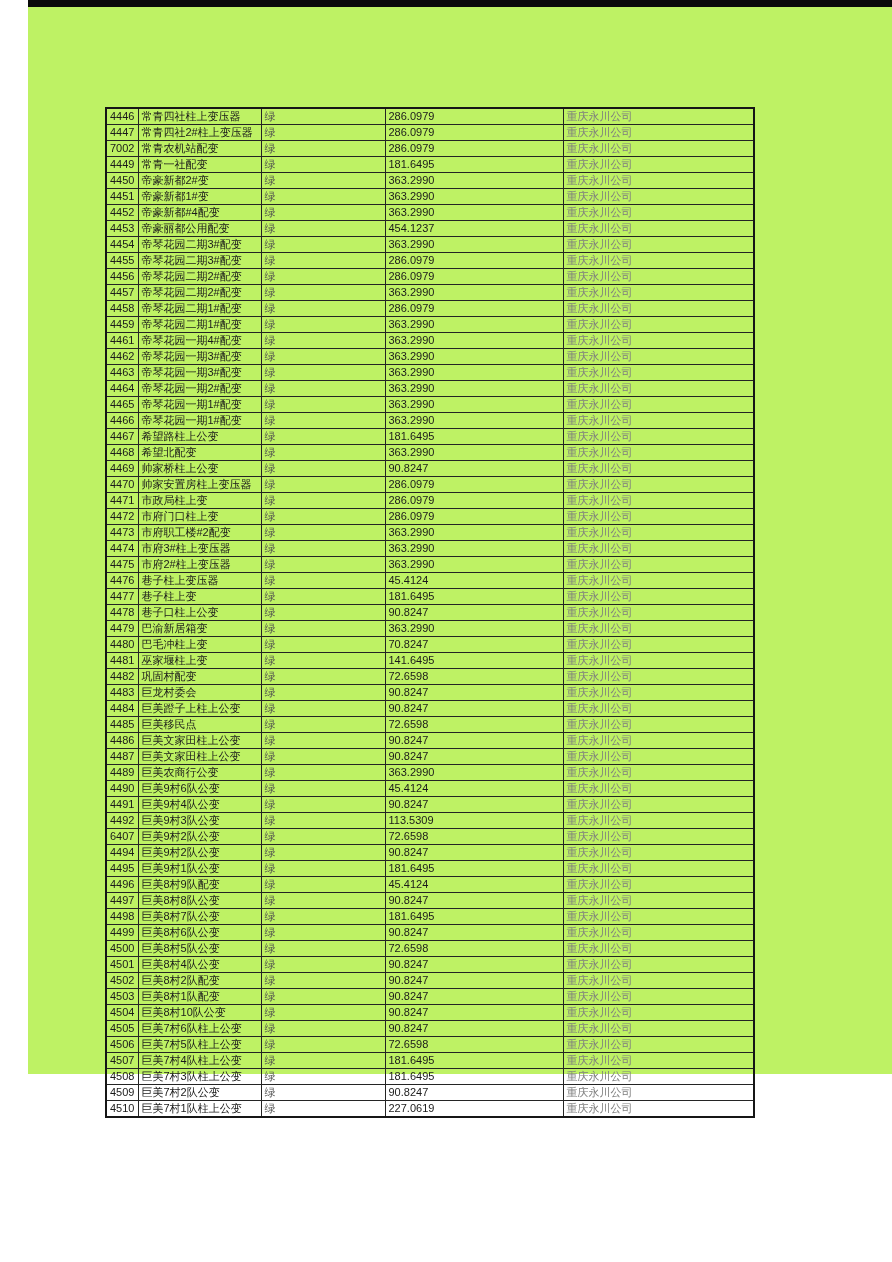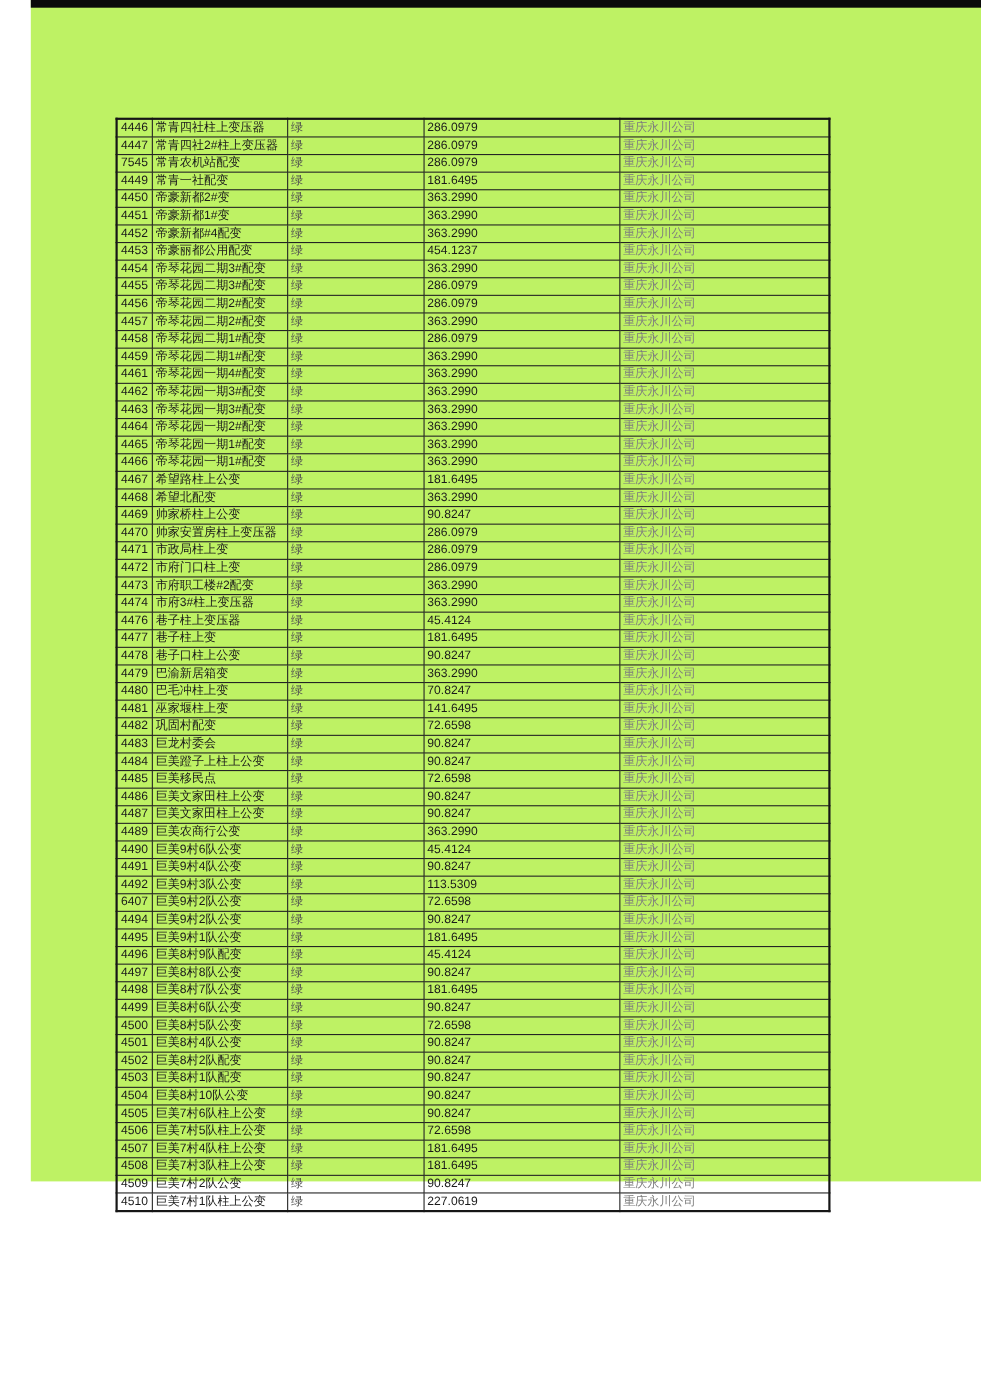--- a/index.html
+++ b/index.html
@@ -76,21 +76,21 @@
             <td class="col-company">重庆永川公司</td>
           </tr>
           <tr>
             <td class="col-id">4447</td>
             <td class="col-name">常青四社2#柱上变压器</td>
             <td class="col-status">绿</td>
             <td class="col-value">286.0979</td>
             <td class="col-company">重庆永川公司</td>
           </tr>
           <tr>
-            <td class="col-id">7545</td>
+            <td class="col-id">7002</td>
             <td class="col-name">常青农机站配变</td>
             <td class="col-status">绿</td>
             <td class="col-value">286.0979</td>
             <td class="col-company">重庆永川公司</td>
           </tr>
           <tr>
             <td class="col-id">4449</td>
             <td class="col-name">常青一社配变</td>
             <td class="col-status">绿</td>
             <td class="col-value">181.6495</td>
@@ -253,20 +253,27 @@
           <tr>
             <td class="col-id">4473</td>
             <td class="col-name">市府职工楼#2配变</td>
             <td class="col-status">绿</td>
             <td class="col-value">363.2990</td>
             <td class="col-company">重庆永川公司</td>
           </tr>
           <tr>
             <td class="col-id">4474</td>
             <td class="col-name">市府3#柱上变压器</td>
+            <td class="col-status">绿</td>
+            <td class="col-value">363.2990</td>
+            <td class="col-company">重庆永川公司</td>
+          </tr>
+          <tr>
+            <td class="col-id">4475</td>
+            <td class="col-name">市府2#柱上变压器</td>
             <td class="col-status">绿</td>
             <td class="col-value">363.2990</td>
             <td class="col-company">重庆永川公司</td>
           </tr>
           <tr>
             <td class="col-id">4476</td>
             <td class="col-name">巷子柱上变压器</td>
             <td class="col-status">绿</td>
             <td class="col-value">45.4124</td>
             <td class="col-company">重庆永川公司</td>

